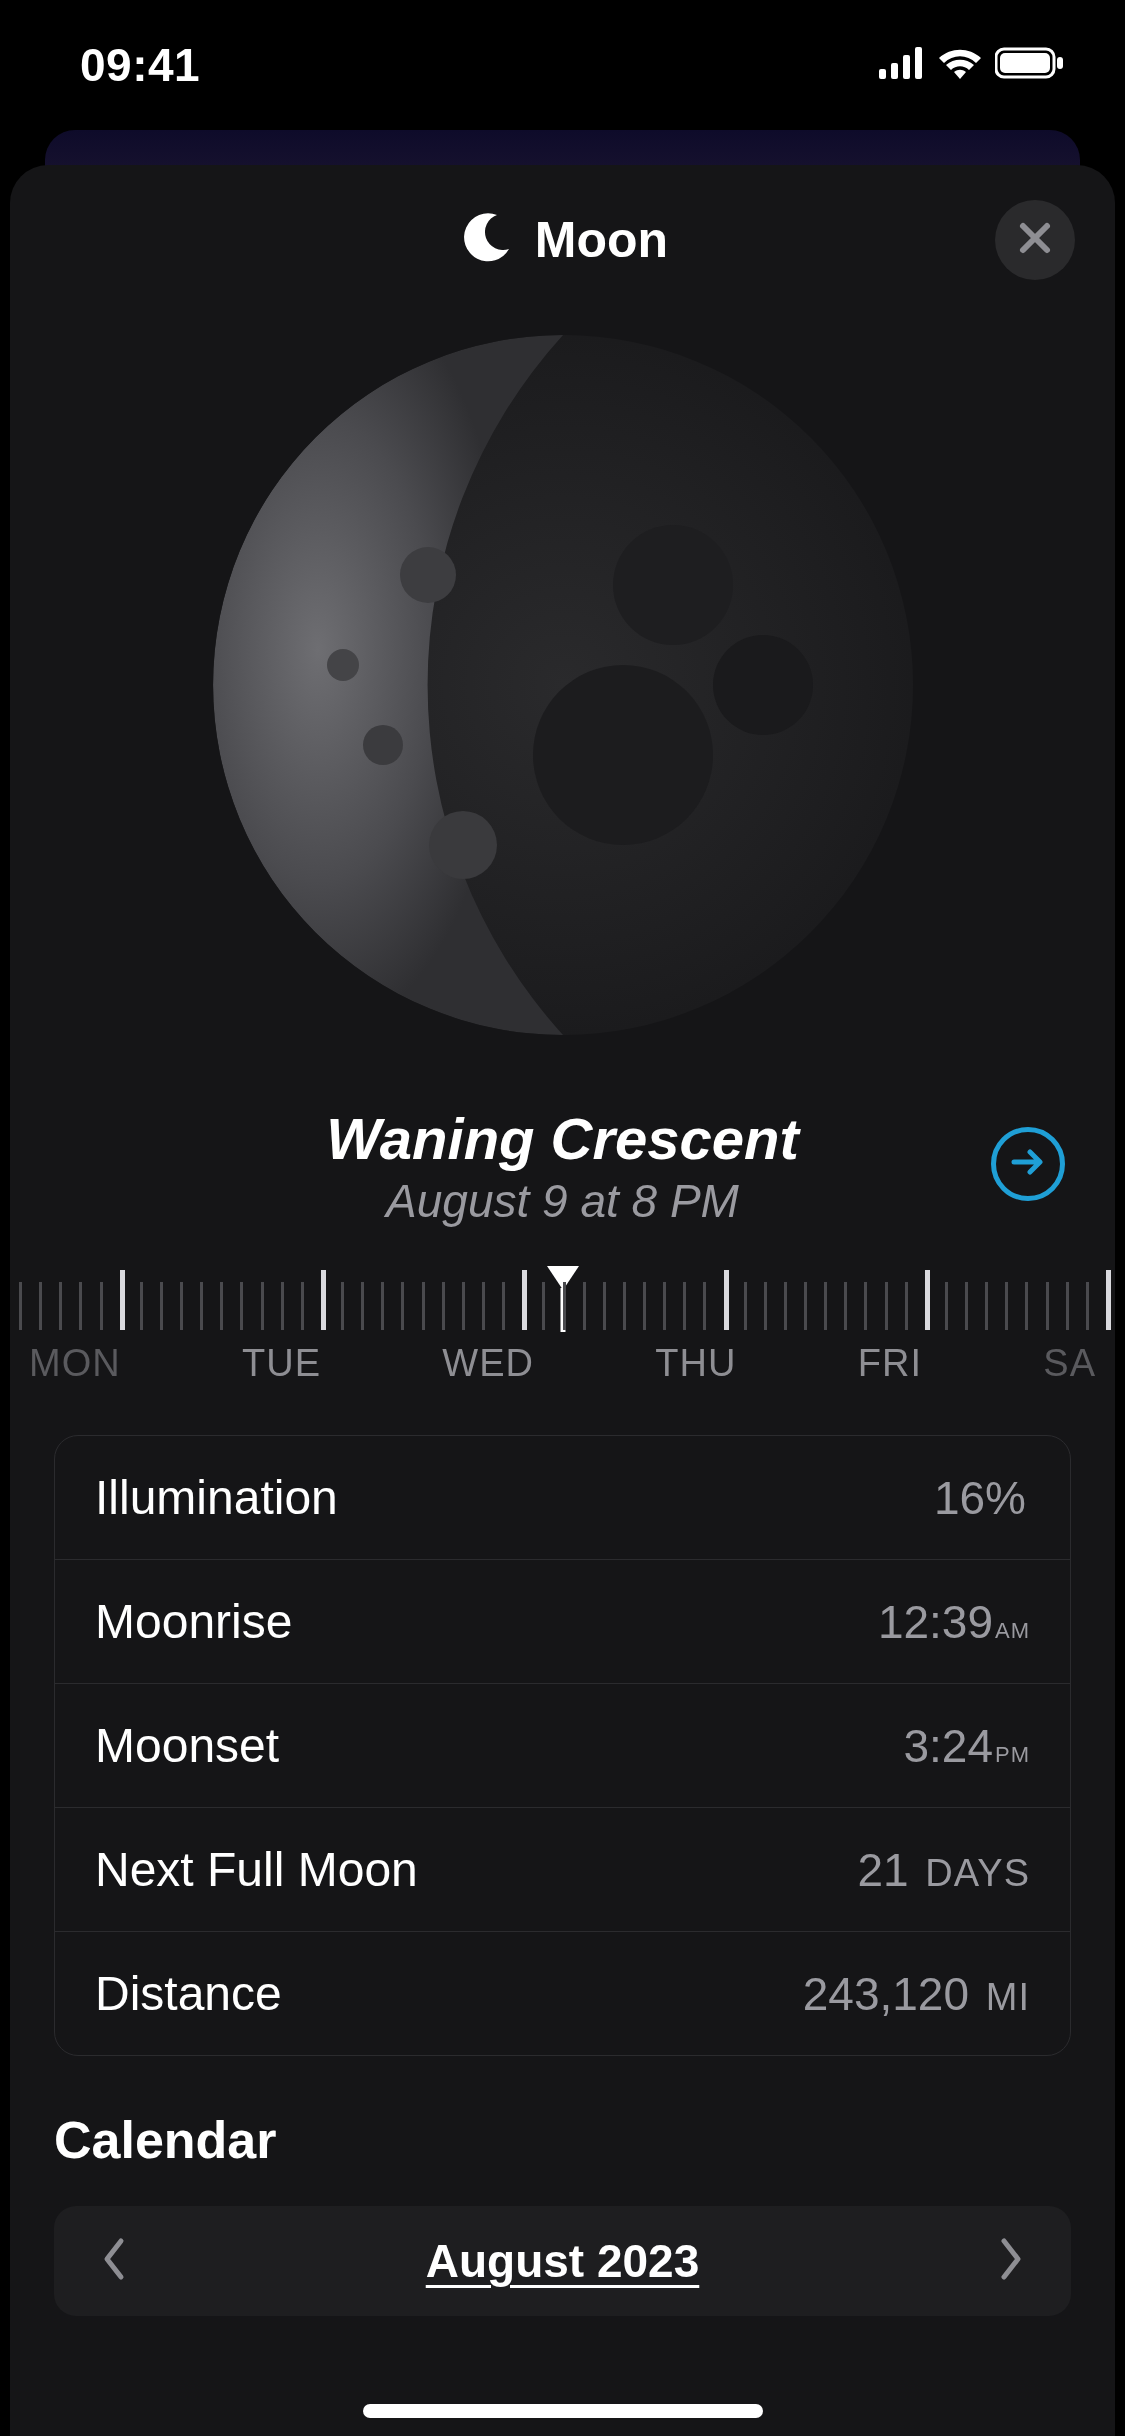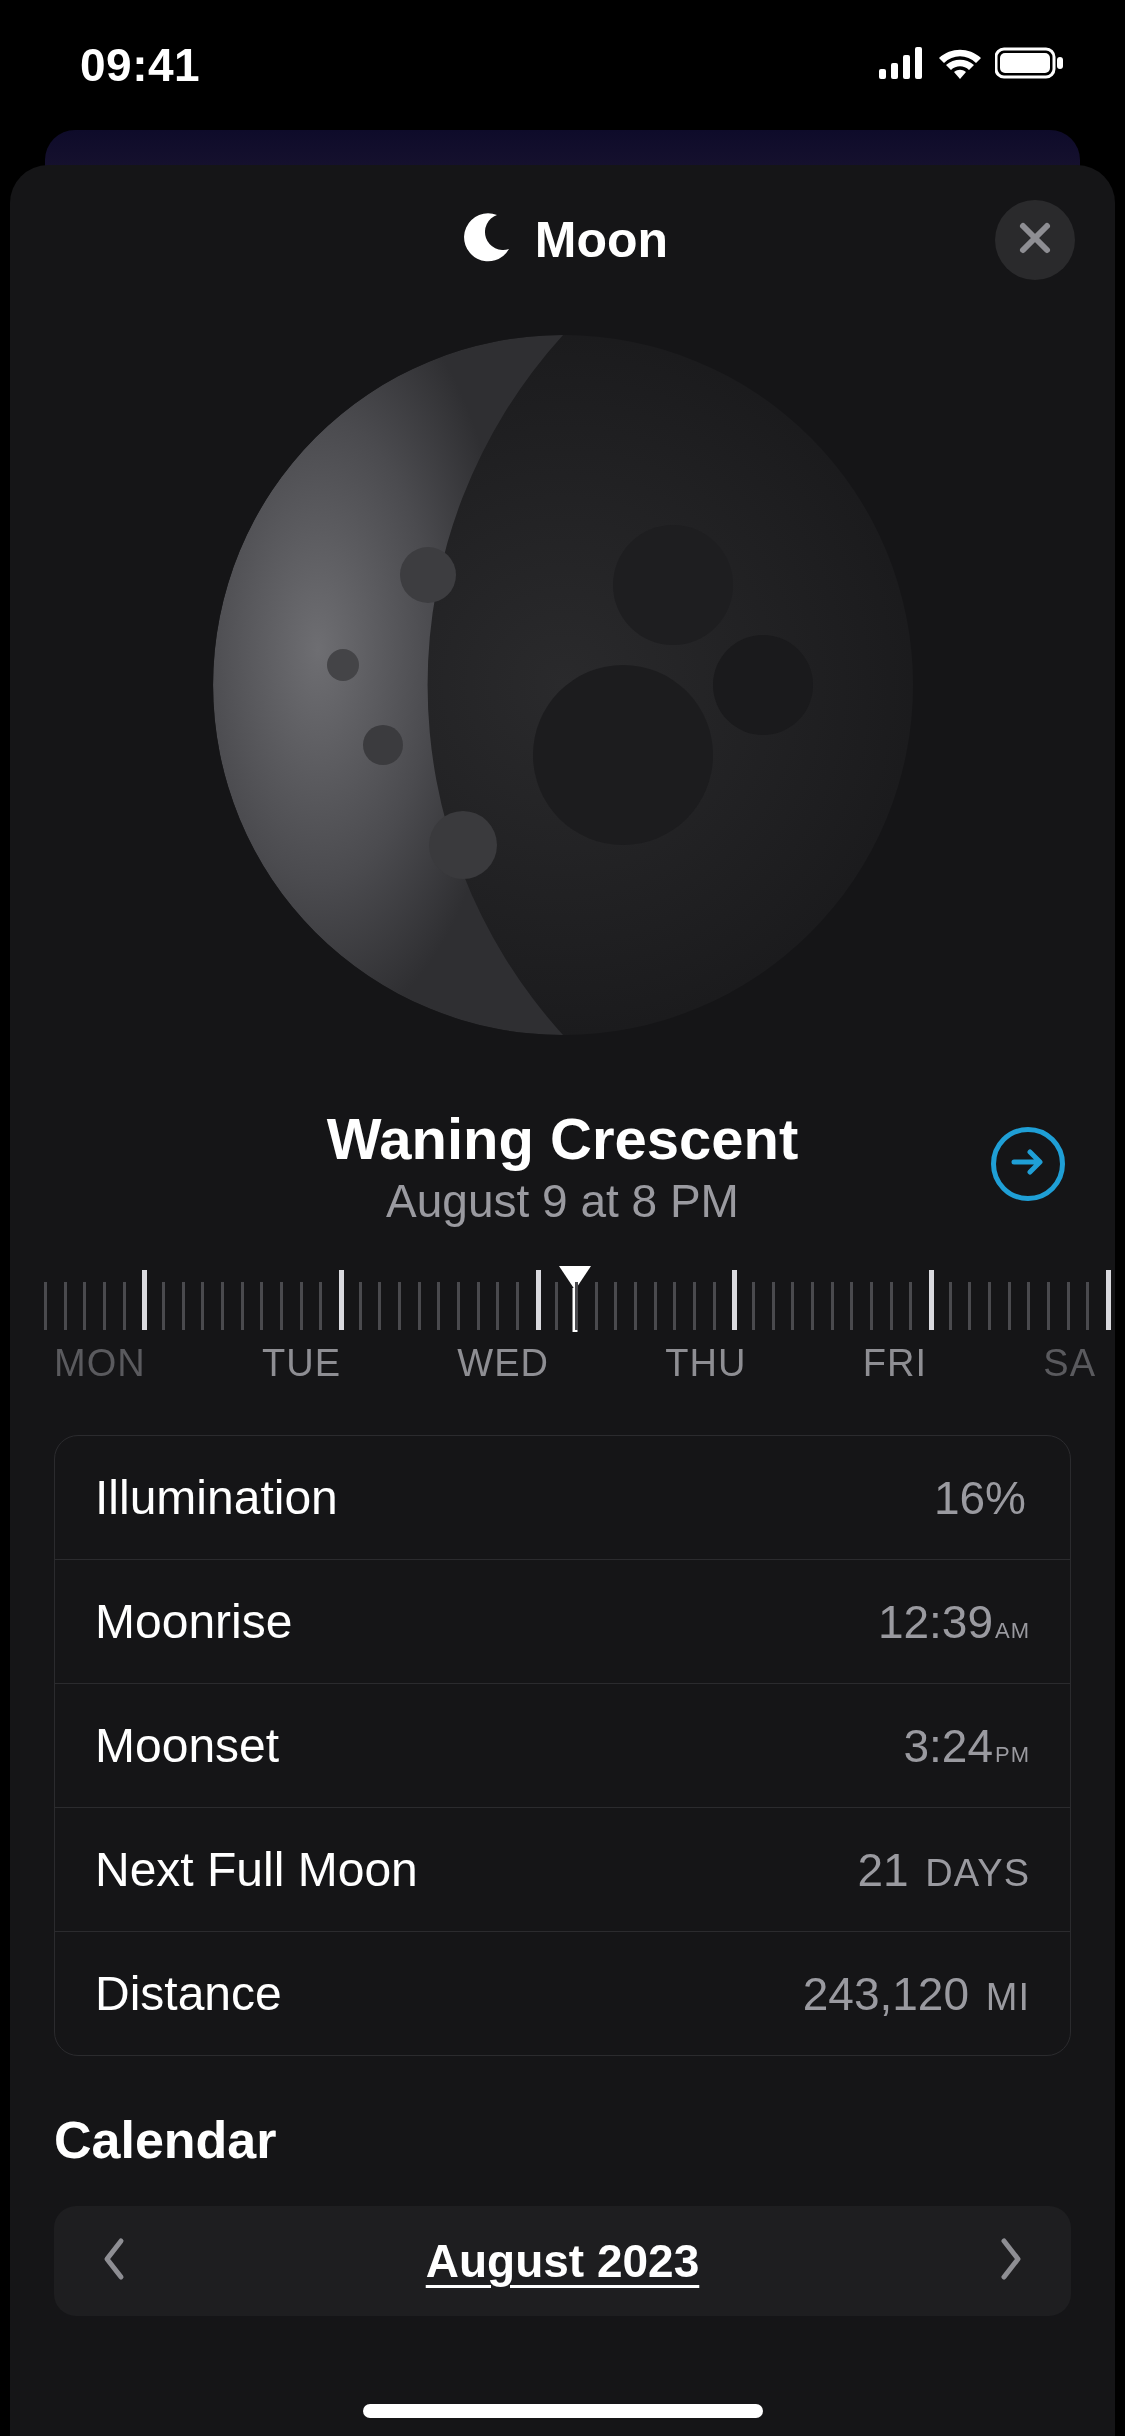--- a/index.html
+++ b/index.html
@@ -92,20 +92,21 @@
   .moon {
     width: 720px;
     height: 720px;
   }
 
   
   .phase-block {
     position: relative;
     margin-top: 60px;
     text-align: center;
+    font-style: italic;
   }
   .phase-name {
     font-size: 58px;
     font-weight: 700;
   }
   .phase-date {
     font-size: 46px;
     font-weight: 500;
     color: #9a9aa0;
     margin-top: 2px;
@@ -118,21 +119,20 @@
     border-radius: 50%;
     border: 5px solid #1f9fd6;
     display:flex;align-items:center;justify-content:center;
     color:#1f9fd6;
   }
 
   
   .ruler-wrap {
     margin-top: 42px;
     padding: 0 9px;
-    margin-left: 25px;
   }
   .ruler {
     position: relative;
     height: 60px;
   }
   .ruler-tick {
     position: absolute;
     bottom: 0;
     width: 3px;
     background: #4a4a4e;

